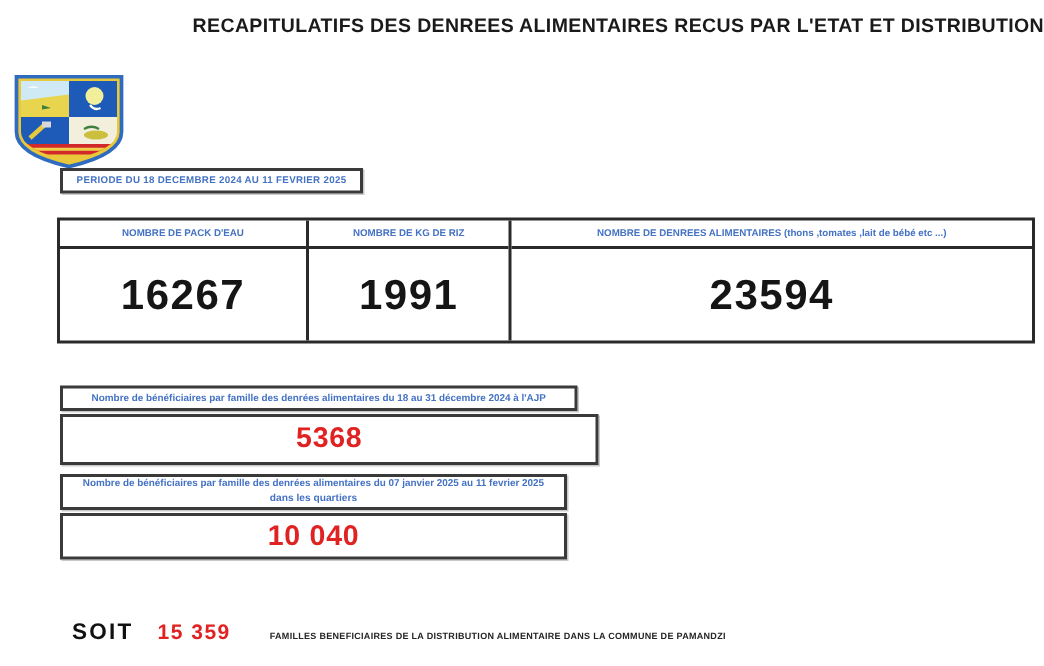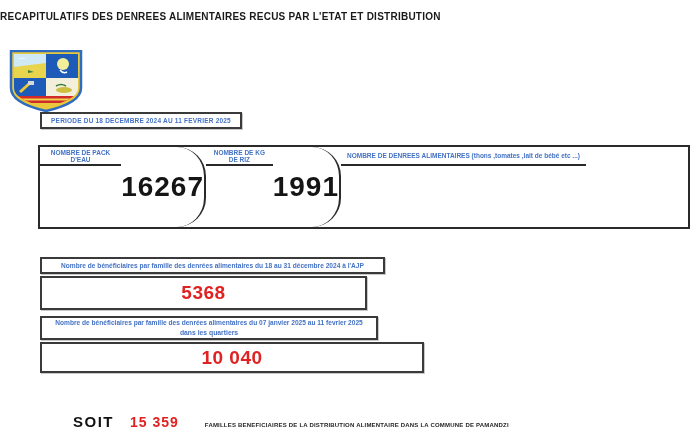--- a/index.html
+++ b/index.html
@@ -2,65 +2,65 @@
 <html><head>
 <meta charset="utf-8">
 <style>
   html,body{margin:0;padding:0;background:#ffffff;}
   .page{
     position:relative;width:696px;height:444px;background:#ffffff;
     font-family:"Liberation Sans", sans-serif;overflow:hidden;
   }
   
   .doc-title{
-    position:absolute;top:10px;left:0;right:0;text-align:left;
-    font-weight:bold;font-size:10px;line-height:13px;color:#1a1a1a;letter-spacing:.25px;
+    position:absolute;top:10px;left:0;right:0;text-align:right;
+    font-weight:bold;font-size:13px;line-height:13px;color:#1a1a1a;letter-spacing:.25px;
   }
   
   .logo-wrap{position:absolute;left:8px;top:50px;width:76px;height:62px;}
   
   .period-box{
     position:absolute;left:40px;top:112px;width:198px;height:13px;
     border:2px solid #3a3a3a;background:#fff;box-shadow:1px 1px 0 #c9c9c9;
     display:flex;align-items:center;justify-content:center;
   }
   .period-box span{font-size:6.5px;font-weight:bold;color:#4472C4;letter-spacing:.2px;}
   
   .main-table{
     position:absolute;left:38px;top:145px;width:652px;height:84px;
     display:flex;border:2px solid #2a2a2a;background:#fff;box-sizing:border-box;
   }
-  .mt-col{display:flex;border-right:2px solid #2a2a2a;box-sizing:border-box;border-radius:29px;}
+  .mt-col{display:flex;flex-direction:column;border-right:2px solid #2a2a2a;box-sizing:border-box;}
   .mt-col:last-child{border-right:none;}
   .mt-col.c1{width:166px;}
   .mt-col.c2{width:135px;}
   .mt-col.c3{flex:1;}
   .mt-hdr{
     height:19px;border-bottom:2px solid #2a2a2a;display:flex;align-items:center;justify-content:center;
     font-size:6.5px;font-weight:bold;color:#4472C4;text-align:center;padding:0 6px;box-sizing:border-box;
   }
   .mt-val{
     flex:1;display:flex;align-items:center;justify-content:center;
     font-size:28px;font-weight:bold;color:#151515;letter-spacing:1px;
   }
   
   .ben-box{
     position:absolute;border:2px solid #3a3a3a;background:#fff;box-sizing:border-box;
     display:flex;flex-direction:column;align-items:center;justify-content:center;
     box-shadow:1px 1px 0 #c9c9c9;text-align:center;
   }
   .ben1-hdr{left:40px;top:257px;width:345px;height:17px;}
-  .ben1-val{left:40px;top:276px;width:327px;height:34px;}
+  .ben1-val{left:40px;top:276px;width:359px;height:34px;}
   .ben2-hdr{left:40px;top:316px;width:338px;height:24px;}
-  .ben2-val{left:40px;top:342px;width:384px;height:31px;}
+  .ben2-val{left:40px;top:342px;width:338px;height:31px;}
   .ben-label{font-size:6.6px;font-weight:600;color:#4472C4;line-height:10px;padding:0 4px;}
   .ben-label-bold{font-size:6.8px;font-weight:bold;color:#4472C4;line-height:10px;}
   .ben-value{font-size:19px;font-weight:bold;color:#E02222;letter-spacing:.5px;}
   
-  .footer-line{position:absolute;left:48px;top:413px;display:flex;align-items:baseline;margin-left:25px;}
+  .footer-line{position:absolute;left:48px;top:413px;display:flex;align-items:baseline;}
   .soit{font-size:15px;font-weight:bold;color:#111;letter-spacing:1.5px;}
   .grand-total{font-size:14px;font-weight:bold;color:#E02222;margin-left:16px;letter-spacing:1px;}
   .footer-desc{font-size:6px;font-weight:600;color:#252525;margin-left:26px;letter-spacing:.2px;}
 </style>
 </head>
 <body>
 
 <div class="page">
 
   <div class="doc-title">
@@ -103,20 +103,21 @@
     <div class="mt-col c1">
       <div class="mt-hdr">NOMBRE DE PACK D'EAU</div>
       <div class="mt-val">16267</div>
     </div>
     <div class="mt-col c2">
       <div class="mt-hdr">NOMBRE DE KG DE RIZ</div>
       <div class="mt-val">1991</div>
     </div>
     <div class="mt-col c3">
       <div class="mt-hdr">NOMBRE DE DENREES ALIMENTAIRES (thons ,tomates ,lait de bébé etc ...)</div>
+      <div class="mt-val">23594</div>
     </div>
   </div>
 
   <div class="ben-box ben1-hdr">
     <div class="ben-label">Nombre de bénéficiaires par famille des denrées alimentaires du 18 au 31 décembre 2024 à l'AJP</div>
   </div>
   <div class="ben-box ben1-val">
     <div class="ben-value">5368</div>
   </div>
 

